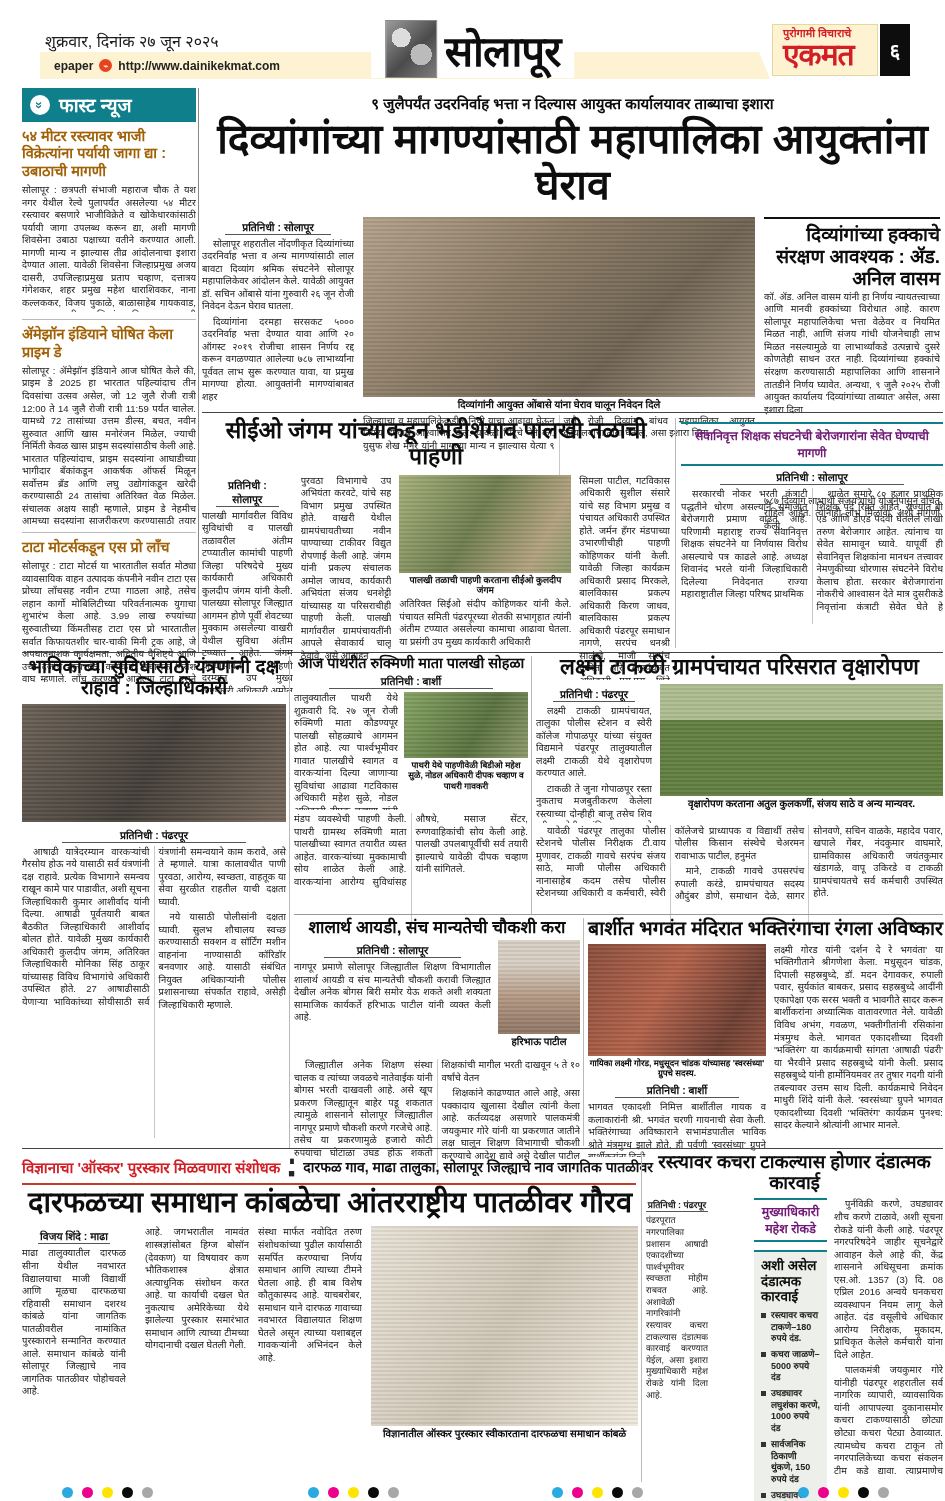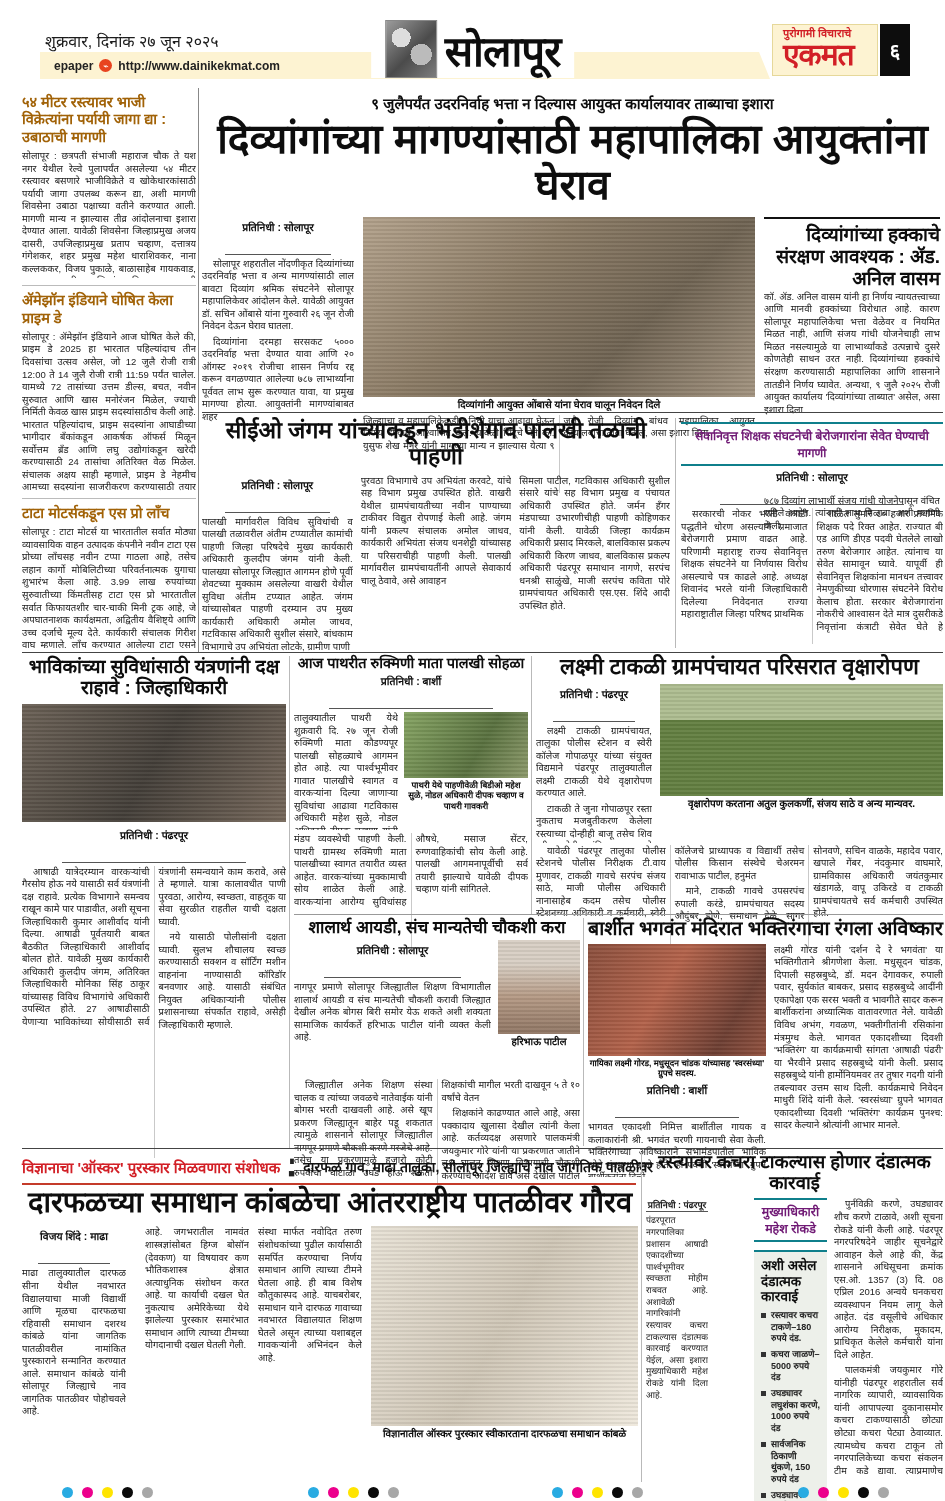--- a/index.html
+++ b/index.html
@@ -19,21 +19,21 @@
       linear-gradient(135deg,#9b9b9b,#4b4b4b 55%,#7d7d7d);border:1px solid #888;}
   .edition-title{font-size:42px;font-weight:bold;color:#0d0d0d;letter-spacing:-1px;}
   .brand-box{background:#fdf3d2;border:1px solid #e6d89a;padding:3px 10px 5px;text-align:left;}
   .brand-tag{color:#d21f26;font-size:11px;font-weight:bold;line-height:1;}
   .brand-name{color:#d21f26;font-size:30px;font-weight:bold;line-height:1.05;letter-spacing:-1px;}
   .pageno-box{background:#0d0d0d;color:#fff;display:flex;align-items:center;justify-content:center;
               font-size:20px;font-weight:bold;}
   
   .hl{font-weight:bold;color:#0d0d0d;text-align:center;line-height:1.12;}
   .by{font-weight:bold;font-size:10.5px;text-align:center;color:#111;margin:3px auto;
-      border-bottom:1px solid #555;display:block;width:70%;padding-bottom:20px;}
+      border-bottom:1px solid #555;display:block;width:70%;padding-bottom:0;}
   .j{font-size:9.5px;line-height:1.32;text-align:justify;color:#1d1d1d;overflow:hidden;}
   .j p{margin:0 0 3px;text-indent:11px;}
   .c2{column-count:2;column-gap:9px;column-rule:1px solid #c9c9c9;}
   .c3{column-count:3;column-gap:9px;column-rule:1px solid #c9c9c9;}
   .cap{font-weight:bold;font-size:10px;text-align:center;color:#0d0d0d;padding:2px 1px;line-height:1.2;}
   .ph{position:relative;width:100%;}
   .ph::after{content:"";position:absolute;inset:0;
      background:repeating-linear-gradient(0deg,rgba(255,255,255,.05) 0 2px,rgba(0,0,0,.06) 2px 4px);}
   .ph-crowd{background:linear-gradient(135deg,#b3a28c,#8a7a64 38%,#6f6352 68%,#a39480);}
   .ph-walk{background:linear-gradient(120deg,#a7b17b,#6e7d4e 45%,#b3a27f 80%,#8c9a6a);}
@@ -89,20 +89,24 @@
     <div class="logo-img"></div>
     <div class="edition-title">सोलापूर</div>
   </div>
   <div class="abs brand-box" style="left:772px;top:24px;width:106px;height:52px;">
     <div class="brand-tag">पुरोगामी विचाराचे</div>
     <div class="brand-name">एकमत</div>
   </div>
   <div class="abs pageno-box" style="left:880px;top:24px;width:30px;height:52px;">६</div>
 
   <div class="abs" style="left:22px;top:88px;width:174px;height:564px;">
+    <div class="fn-head">
+      <span class="fn-ico">»</span>
+      <span>फास्ट न्यूज</span>
+    </div>
     <div class="fn-item">
       <div class="fn-hl">५४ मीटर रस्त्यावर भाजी विक्रेत्यांना पर्यायी जागा द्या : उबाठाची मागणी</div>
       <div class="j" style="height:128px;">सोलापूर : छत्रपती संभाजी महाराज चौक ते यश नगर येथील रेल्वे पुलापर्यंत असलेल्या ५४ मीटर रस्त्यावर बसणारे भाजीविक्रेते व खोकेधारकांसाठी पर्यायी जागा उपलब्ध करून द्या, अशी मागणी शिवसेना उबाठा पक्षाच्या वतीने करण्यात आली. मागणी मान्य न झाल्यास तीव्र आंदोलनाचा इशारा देण्यात आला. यावेळी शिवसेना जिल्हाप्रमुख अजय दासरी, उपजिल्हाप्रमुख प्रताप चव्हाण, दत्तात्रय गंगेशकर, शहर प्रमुख महेश धाराशिवकर, नाना कल्लककर, विजय पुकाळे, बाळासाहेब गायकवाड, आण्णा गवळी, शशिकांत बिराजदार, माजी नगरसेविका राजपूत, अशफाक शेख, दीक्षितसह अन्य पदाधिकारी, भाजी विक्रेते, जेष्ठ नागरिक व युवक-युवती मोठ्या प्रमाणात उपस्थित होते.</div>
     </div>
     <div class="fn-item">
       <div class="fn-hl">ॲमेझॉन इंडियाने घोषित केला प्राइम डे</div>
       <div class="j" style="height:160px;">सोलापूर : ॲमेझॉन इंडियाने आज घोषित केले की, प्राइम डे 2025 हा भारतात पहिल्यांदाच तीन दिवसांचा उत्सव असेल, जो 12 जुलै रोजी रात्री 12:00 ते 14 जुलै रोजी रात्री 11:59 पर्यंत चालेल. यामध्ये 72 तासांच्या उत्तम डील्स, बचत, नवीन सुरुवात आणि खास मनोरंजन मिळेल, ज्याची निर्मिती केवळ खास प्राइम सदस्यांसाठीच केली आहे. भारतात पहिल्यांदाच, प्राइम सदस्यांना आघाडीच्या भागीदार बँकांकडून आकर्षक ऑफर्स मिळून सर्वोत्तम ब्रँड आणि लघु उद्योगांकडून खरेदी करण्यासाठी 24 तासांचा अतिरिक्त वेळ मिळेल. संचालक अक्षय साही म्हणाले, प्राइम डे नेहमीच आमच्या सदस्यांना साजरीकरण करण्यासाठी तयार करण्यात येतो.</div>
     </div>
     <div class="fn-item">
       <div class="fn-hl">टाटा मोटर्सकडून एस प्रो लाँच</div>
@@ -137,20 +141,25 @@
   <div class="hrule" style="left:202px;top:412px;width:741px;"></div>
 
   <div class="abs" style="left:202px;top:418px;width:468px;">
     <div class="hl" style="font-size:23px;margin-bottom:5px;">सीईओ जंगम यांच्याकडून भंडीशेगाव पालखी तळाची पाहणी</div>
     <div style="display:flex;gap:8px;">
       <div style="flex:1;">
         <span class="by">प्रतिनिधी : सोलापूर</span>
         <div class="j" style="height:182px;">पालखी मार्गावरील विविध सुविधांची व पालखी तळावरील अंतीम टप्प्यातील कामांची पाहणी जिल्हा परिषदेचे मुख्य कार्यकारी अधिकारी कुलदीप जंगम यांनी केली. पालख्या सोलापूर जिल्ह्यात आगमन होणे पूर्वी शेवटच्या मुक्काम असलेल्या वाखरी येथील सुविधा अंतीम टप्प्यात आहेत. जंगम यांच्यासोबत पाहणी दरम्यान उप मुख्य कार्यकारी अधिकारी अमोल जाधव, गटविकास अधिकारी सुशील संसारे, बांधकाम विभागाचे उप अभियंता लोटके, ग्रामीण पाणी</div>
       </div>
       <div class="j" style="flex:1;height:205px;">पुरवठा विभागाचे उप अभियंता करवटे, यांचे सह विभाग प्रमुख उपस्थित होते. वाखरी येथील ग्रामपंचायतीच्या नवीन पाण्याच्या टाकीवर विद्युत रोपणाई केली आहे. जंगम यांनी प्रकल्प संचालक अमोल जाधव, कार्यकारी अभियंता संजय धनशेट्टी यांच्यासह या परिसराचीही पाहणी केली. पालखी मार्गावरील ग्रामपंचायतींनी आपले सेवाकार्य चालू ठेवावे, असे आवाहन</div>
+      <div style="width:172px;">
+        <div class="ph ph-walk" style="height:98px;"></div>
+        <div class="cap" style="font-size:9px;">पालखी तळाची पाहणी करताना सीईओ कुलदीप जंगम</div>
+        <div class="j" style="height:76px;">अतिरिक्त सिईओ संदीप कोहिणकर यांनी केले. पंचायत समिती पंढरपूरच्या शेतकी सभागृहात त्यांनी अंतीम टप्प्यात असलेल्या कामाचा आढावा घेतला. या प्रसंगी उप मुख्य कार्यकारी अधिकारी</div>
+      </div>
       <div class="j" style="flex:1;height:205px;">सिमला पाटील, गटविकास अधिकारी सुशील संसारे यांचे सह विभाग प्रमुख व पंचायत अधिकारी उपस्थित होते. जर्मन हँगर मंडपाच्या उभारणीचीही पाहणी कोहिणकर यांनी केली. यावेळी जिल्हा कार्यक्रम अधिकारी प्रसाद मिरकले, बालविकास प्रकल्प अधिकारी किरण जाधव, बालविकास प्रकल्प अधिकारी पंढरपूर समाधान नागणे, सरपंच धनश्री साळुंखे, माजी सरपंच कविता पोरे ग्रामपंचायत अधिकारी एस.एस. शिंदे आदी उपस्थित होते.</div>
     </div>
   </div>
 
   <div class="vrule" style="left:675px;top:418px;height:230px;"></div>
 
   <div class="abs" style="left:681px;top:418px;width:262px;">
     <div class="teal-band" style="font-size:12px;margin:4px 0;">सेवानिवृत्त शिक्षक संघटनेची बेरोजगारांना सेवेत घेण्याची मागणी</div>
     <span class="by">प्रतिनिधी : सोलापूर</span>
     <div class="j c2" style="height:136px;">
@@ -177,21 +186,21 @@
   <div class="abs" style="left:294px;top:655px;width:234px;">
     <div class="hl" style="font-size:14.5px;">आज पाथरीत रुक्मिणी माता पालखी सोहळा</div>
     <span class="by">प्रतिनिधी : बार्शी</span>
     <div style="display:flex;gap:6px;">
       <div class="j" style="width:104px;height:118px;">तालुक्यातील पाथरी येथे शुक्रवारी दि. २७ जून रोजी रुक्मिणी माता कौडण्यपूर पालखी सोहळ्याचे आगमन होत आहे. त्या पार्श्वभूमीवर गावात पालखीचे स्वागत व वारकऱ्यांना दिल्या जाणाऱ्या सुविधांचा आढावा गटविकास अधिकारी महेश सुळे, नोडल अधिकारी दीपक चव्हाण यांनी घेतला. यावेळी प्रदीप कुलकर्णी, ग्रामपंचायत अधिकारी अमोल खानप, सरपंच, ग्रामपंचायत सदस्य व ग्रामस्थ उपस्थित होते. दीपक चव्हाण यांनी पालखी प्रवेश स्वागताची तयारी, गावातील स्वच्छता, शौचालय सुविधा, हिरकणी कक्ष वाटरप्रुफ</div>
       <div style="width:124px;">
         <div class="ph ph-pathari" style="height:66px;"></div>
         <div class="cap" style="font-size:8.5px;">पाथरी येथे पाहणीवेळी बिडीओ महेश सुळे, नोडल अधिकारी दीपक चव्हाण व पाथरी गावकरी</div>
       </div>
     </div>
-    <div class="j c2" style="height:118px;margin-top:3px;">मंडप व्यवस्थेची पाहणी केली. पाथरी ग्रामस्थ रुक्मिणी माता पालखीच्या स्वागत तयारीत व्यस्त आहेत. वारकऱ्यांच्या मुक्कामाची सोय शाळेत केली आहे. वारकऱ्यांना आरोग्य सुविधांसह औषधे, मसाज सेंटर, रुग्णवाहिकांची सोय केली आहे. पालखी आगमनापूर्वीची सर्व तयारी झाल्याचे यावेळी दीपक चव्हाण यांनी सांगितले.</div>
+    <div class="j c2" style="height:118px;margin-top:3px;">मंडप व्यवस्थेची पाहणी केली. पाथरी ग्रामस्थ रुक्मिणी माता पालखीच्या स्वागत तयारीत व्यस्त आहेत. वारकऱ्यांच्या मुक्कामाची सोय शाळेत केली आहे. वारकऱ्यांना आरोग्य सुविधांसह औषधे, मसाज सेंटर, रुग्णवाहिकांची सोय केली आहे. पालखी उपलबापूर्वीची सर्व तयारी झाल्याचे यावेळी दीपक चव्हाण यांनी सांगितले.</div>
   </div>
 
   <div class="vrule" style="left:531px;top:656px;height:258px;"></div>
 
   <div class="abs" style="left:536px;top:655px;width:407px;">
     <div class="hl" style="font-size:22px;">लक्ष्मी टाकळी ग्रामपंचायत परिसरात वृक्षारोपण</div>
     <div style="display:flex;gap:8px;margin-top:4px;">
       <div style="width:116px;">
         <span class="by">प्रतिनिधी : पंढरपूर</span>
         <div class="j" style="height:118px;">

